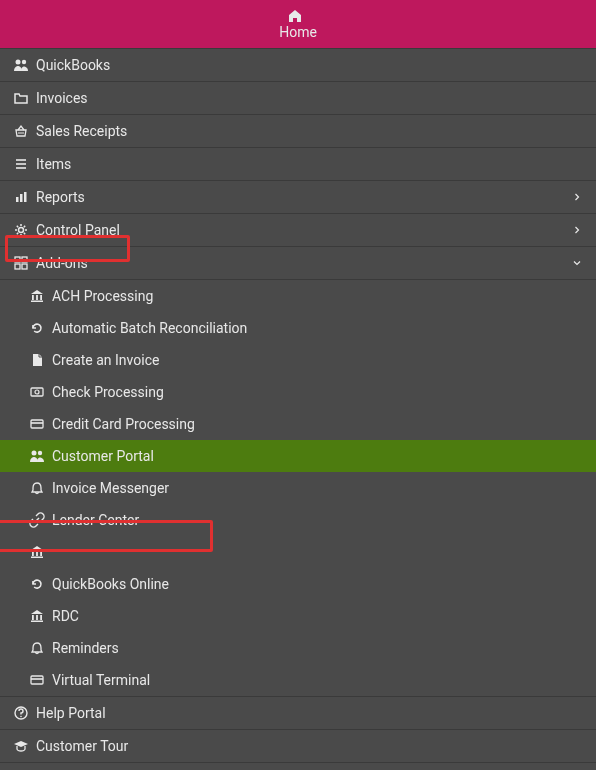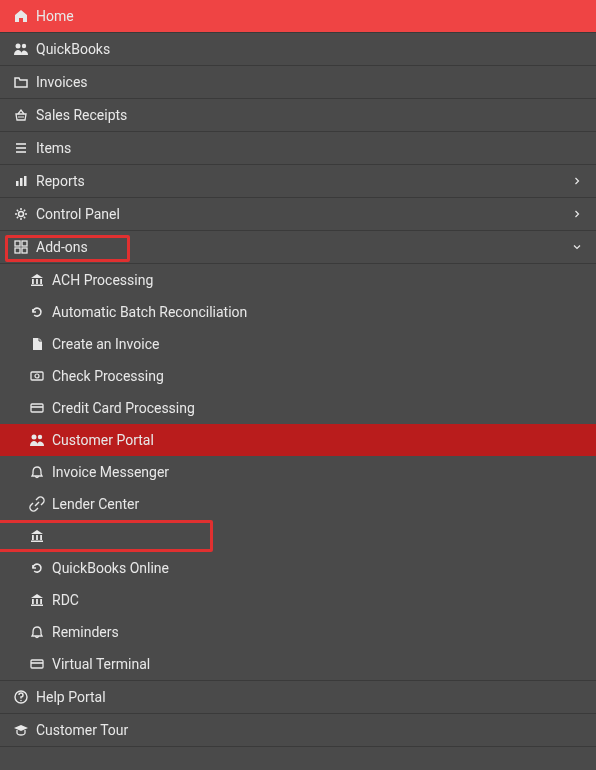--- a/index.html
+++ b/index.html
@@ -17,21 +17,22 @@
   }
   .menu-item {
     display: flex;
     align-items: center;
     padding: 8px 12px;
     border-bottom: 1px solid #3a3a3a;
     cursor: pointer;
     min-height: 32px;
   }
   .menu-item.top.dark {
-    background: #ef4444;
+    background: #be185d;
+    flex-direction: column;
   }
   .menu-item .icon {
     width: 18px;
     display: inline-flex;
     align-items: center;
     justify-content: center;
     margin-right: 6px;
     flex-shrink: 0;
   }
   .menu-item .label {
@@ -42,21 +43,21 @@
     width: 14px;
     display: inline-flex;
     align-items: center;
     justify-content: center;
   }
   .submenu .menu-item {
     padding-left: 28px;
     border-bottom: none;
   }
   .submenu .menu-item.active {
-    background: #b91c1c;
+    background: #4d7c0f;
   }
   .submenu {
     border-bottom: 1px solid #3a3a3a;
   }
   .highlight-box {
     position: absolute;
     border: 3px solid #e03030;
     pointer-events: none;
     border-radius: 2px;
   }

